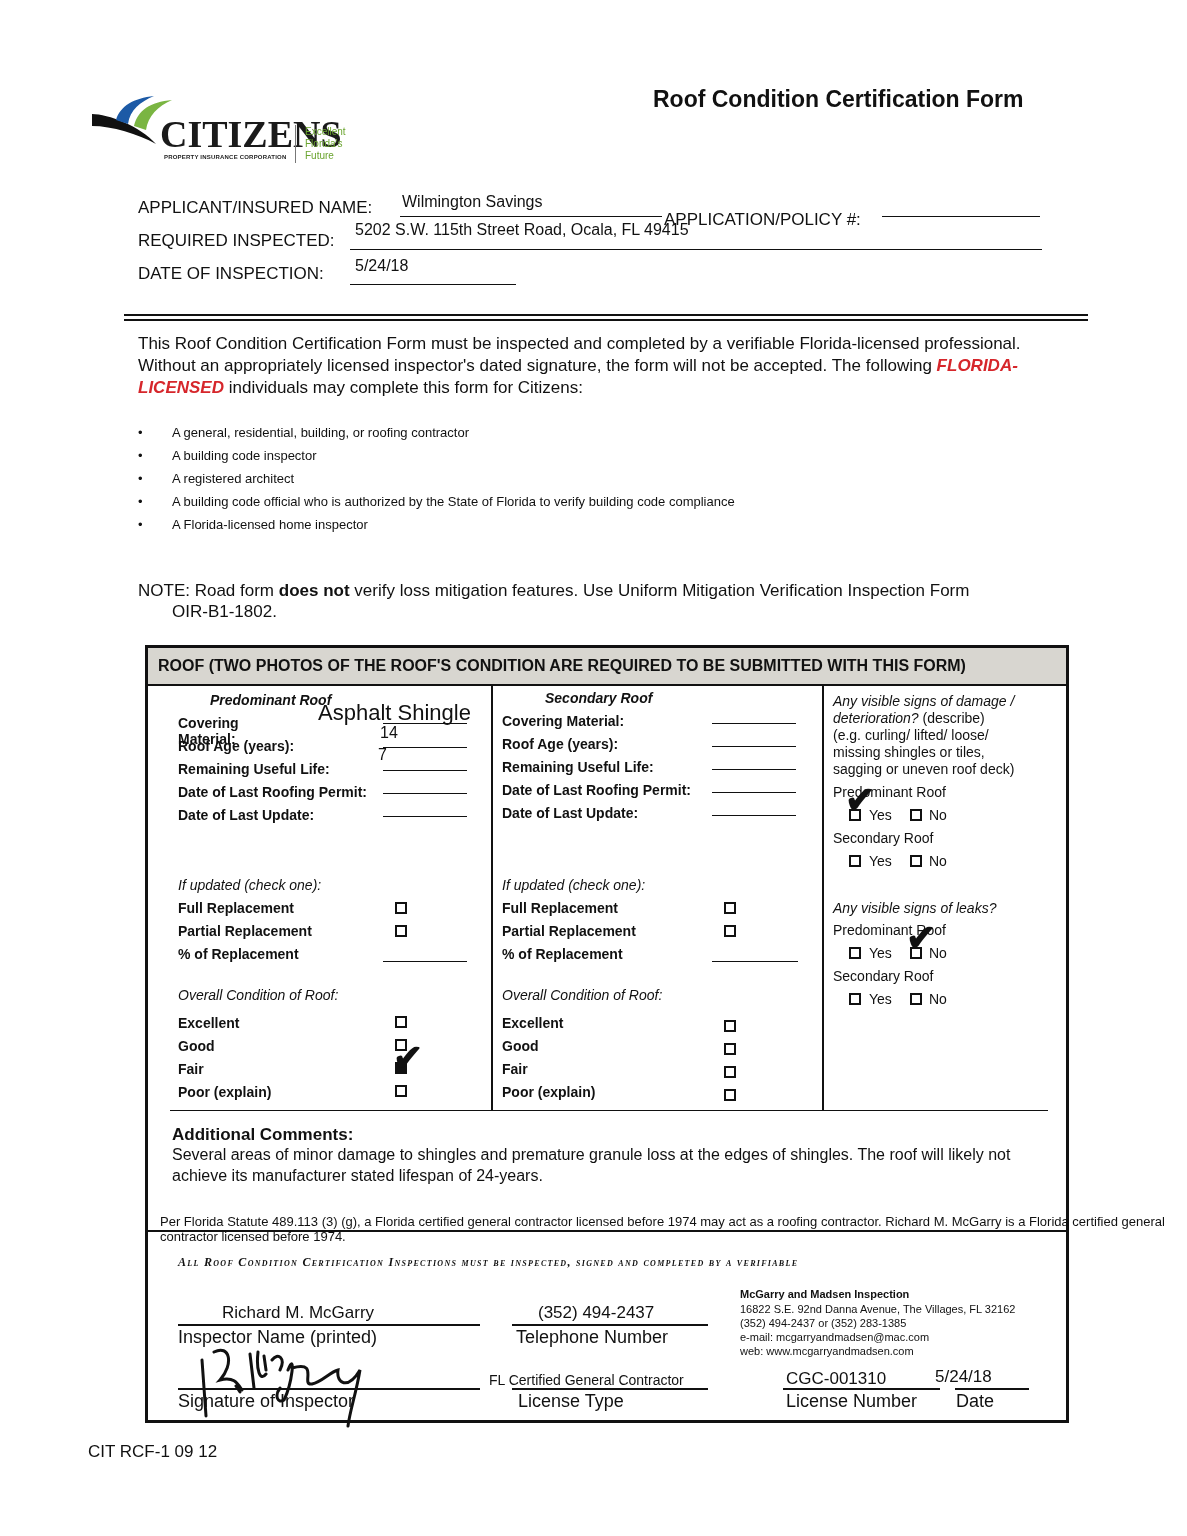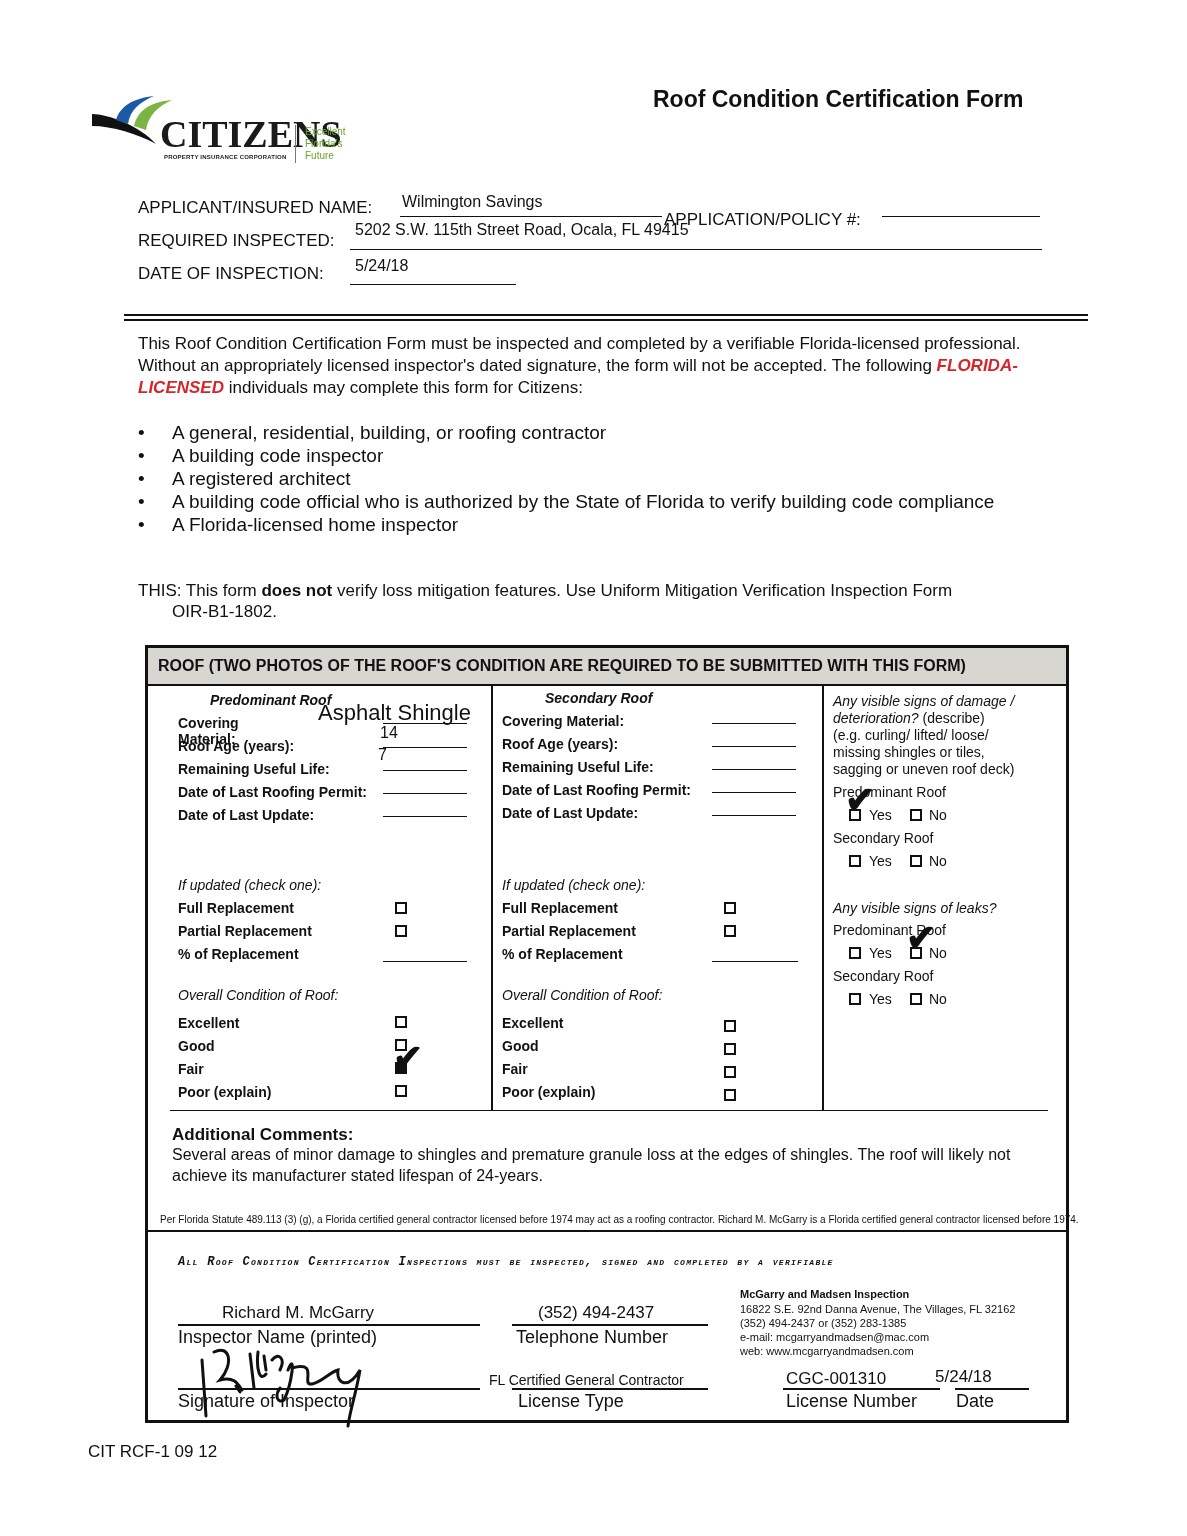--- a/index.html
+++ b/index.html
@@ -10,39 +10,39 @@
   .logo-sub { left:164px; top:154px; font-size:6px; font-weight:bold; color:#222; letter-spacing:0.2px; }
   .logo-bar { left:295px; top:125px; width:1px; height:38px; background:#777; }
   .logo-tag { left:305px; top:126px; font-size:10px; color:#6aa42e; line-height:12px; }
   .title { left:653px; top:86px; font-size:23px; font-weight:bold; }
   .field-label { font-size:17px; }
   .field-line { border-bottom:1.5px solid #111; height:20px; }
   .fill { font-size:16px; }
   .dbl { left:124px; width:964px; height:3px; border-top:2px solid #111; border-bottom:2px solid #111; }
   .para { left:138px; top:333px; width:930px; font-size:17px; line-height:22px; }
   .red { color:#d6262b; font-weight:bold; font-style:italic; }
-  .bullets { left:138px; top:421px; font-size:19px; line-height:23px; }
+  .bullets { left:138px; top:421px; font-size:13px; line-height:23px; }
   .bullets div { position:relative; padding-left:34px; }
   .bullets div::before { content:"•"; position:absolute; left:0; }
   .note { left:138px; top:580px; width:930px; font-size:17px; line-height:21px; }
   .box { left:145px; top:645px; width:924px; height:778px; border:3px solid #111; box-sizing:border-box; }
   .box-head { left:148px; top:648px; width:918px; height:36px; background:#d8d6d0; border-bottom:2px solid #111; }
   .box-head span { position:absolute; left:10px; top:9px; font-size:16px; font-weight:bold; }
   .vline { width:2px; background:#111; }
   .lbl { font-size:14px; font-weight:bold; color:#111; }
   .ital { font-size:14px; font-style:italic; }
   .blank { height:1px; border-bottom:1.5px solid #111; }
   .cb { width:12px; height:12px; border:2px solid #111; box-sizing:border-box; }
   .rc { font-size:14px; }
   .check { font-size:36px; font-weight:bold; line-height:1; }
   .comments-h { left:172px; top:1125px; font-size:17px; font-weight:bold; }
   .comments { left:172px; top:1144px; width:880px; font-size:16px; line-height:21px; }
-  .statute { left:160px; top:1214px; font-size:10px; }
+  .statute { left:160px; top:1214px; font-size:13px; }
   .hline { height:2px; background:#111; }
-  .cert { left:178px; top:1253px; font-family:Liberation Mono, monospace; font-style:italic; font-weight:bold; font-size:12px; letter-spacing:1.3px; line-height:18px; font-variant:small-caps; }
+  .cert { left:178px; top:1253px; font-family:Liberation Serif, serif; font-style:italic; font-weight:bold; font-size:12px; letter-spacing:1.3px; line-height:18px; font-variant:small-caps; }
   .co-name { left:740px; top:1288px; font-size:11px; font-weight:bold; }
   .co-lines { left:740px; top:1302px; font-size:11px; line-height:14px; }
   .sig-val { font-size:17px; }
   .sig-lbl { font-size:18px; }
   .footer { left:88px; top:1442px; font-size:17px; }
 </style>
 </head>
 <body>
 
 <div class="abs logo">
@@ -87,21 +87,21 @@
 
 <div class="abs bullets">
   <div>A general, residential, building, or roofing contractor</div>
   <div>A building code inspector</div>
   <div>A registered architect</div>
   <div>A building code official who is authorized by the State of Florida to verify building code compliance</div>
   <div>A Florida-licensed home inspector</div>
 </div>
 
 <div class="abs note">
-  <span>THIS: This form </span><b>does not</b><span> verify loss mitigation features. Use Uniform Mitigation Verification Inspection Form</span><br>
+  <span>NOTE: Road form </span><b>does not</b><span> verify loss mitigation features. Use Uniform Mitigation Verification Inspection Form</span><br>
   <span style="padding-left:34px">OIR-B1-1802.</span>
 </div>
 
 <div class="abs box"></div>
 <div class="abs box-head">
   <span>ROOF (TWO PHOTOS OF THE ROOF'S CONDITION ARE REQUIRED TO BE SUBMITTED WITH THIS FORM)</span>
 </div>
 <div class="abs vline" style="left:491px;top:686px;height:424px"></div>
 <div class="abs vline" style="left:822px;top:686px;height:424px"></div>
 <div class="abs" style="left:170px;top:1110px;width:878px;height:1px;background:#111"></div>

